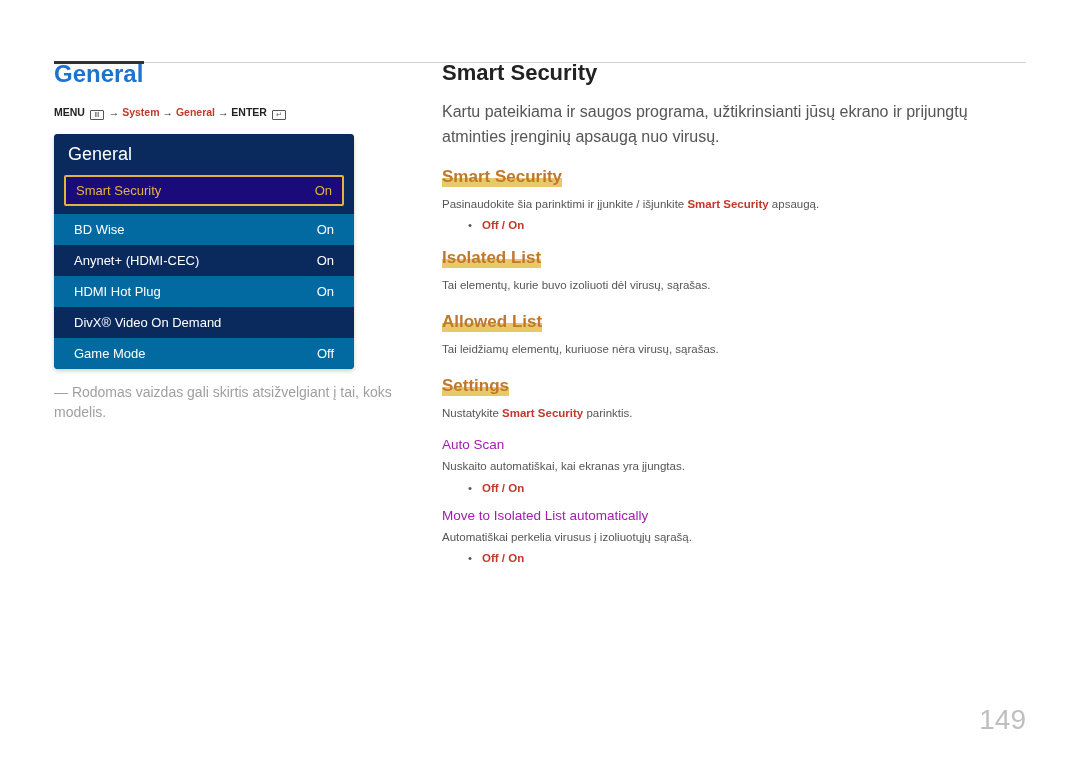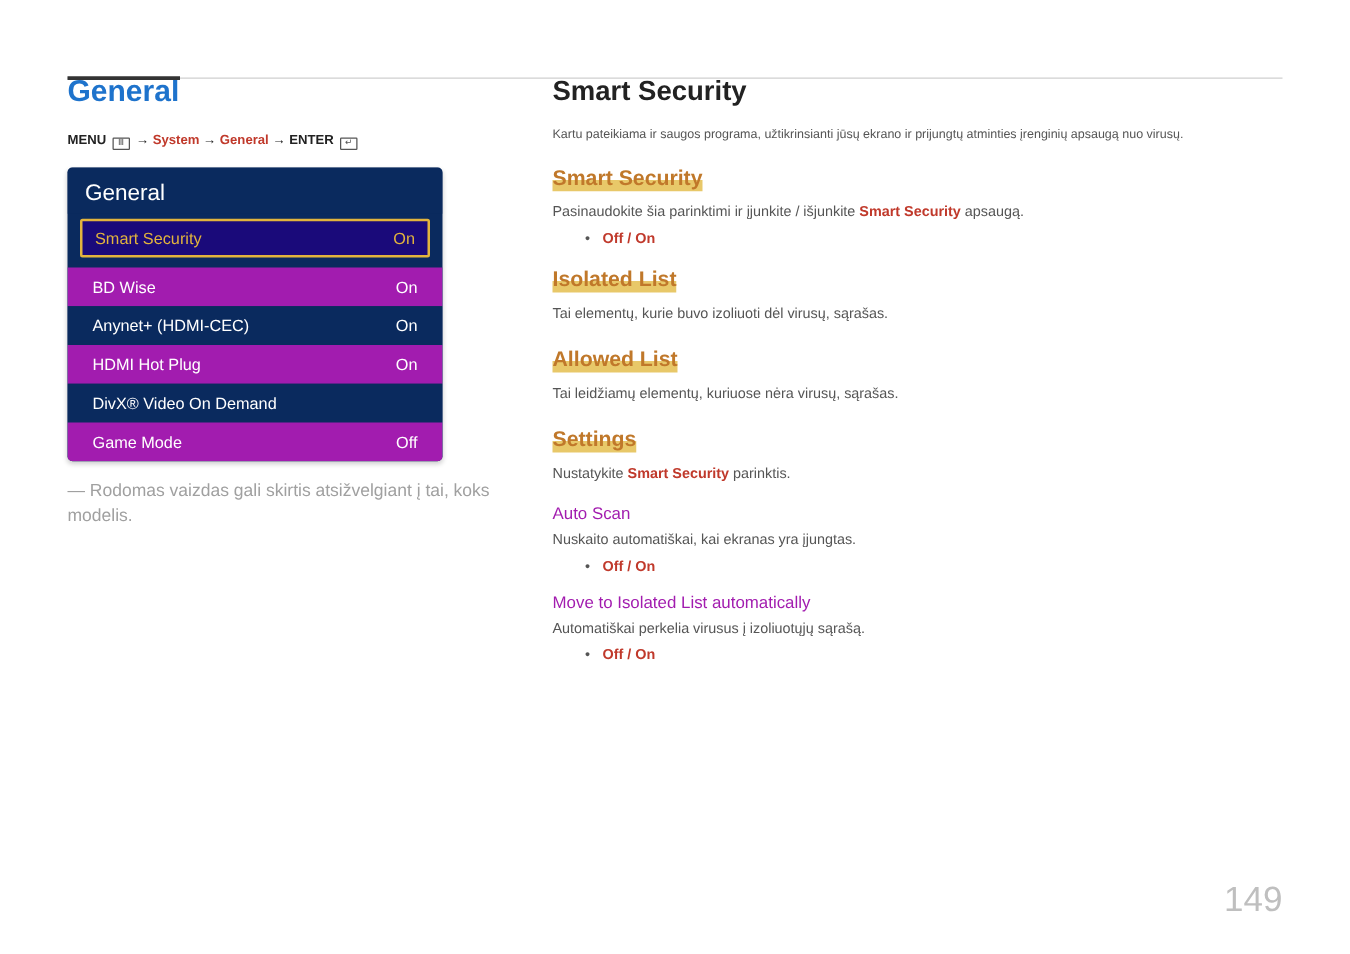--- a/index.html
+++ b/index.html
@@ -91,40 +91,40 @@
     justify-content: space-between;
     color: #e2b43d;
     font-size: 13px;
   }
   .osd-item {
     display: flex;
     justify-content: space-between;
     color: #fff;
     font-size: 13px;
     padding: 8px 20px;
-    background: #a21caf;
+    background: #0369a1;
   }
   .osd-item + .osd-item { border-top: none; }
   .osd-item:nth-child(even){ background:#0a2a5e; }
 
   .footnote {
     font-size: 14px;
     color: #a0a0a0;
     line-height: 1.4;
   }
 
   
   h1.main-title {
     font-size: 22px;
     font-weight: 700;
     color: #222;
     margin-bottom: 14px;
   }
   .intro {
-    font-size: 10px;
+    font-size: 16px;
     color: #555;
     line-height: 1.55;
     margin-bottom: 16px;
   }
   h3.sub {
     display: inline-block;
     color: #c0782a;
     font-size: 17px;
     font-weight: 700;
     padding: 1px 4px 1px 0;

